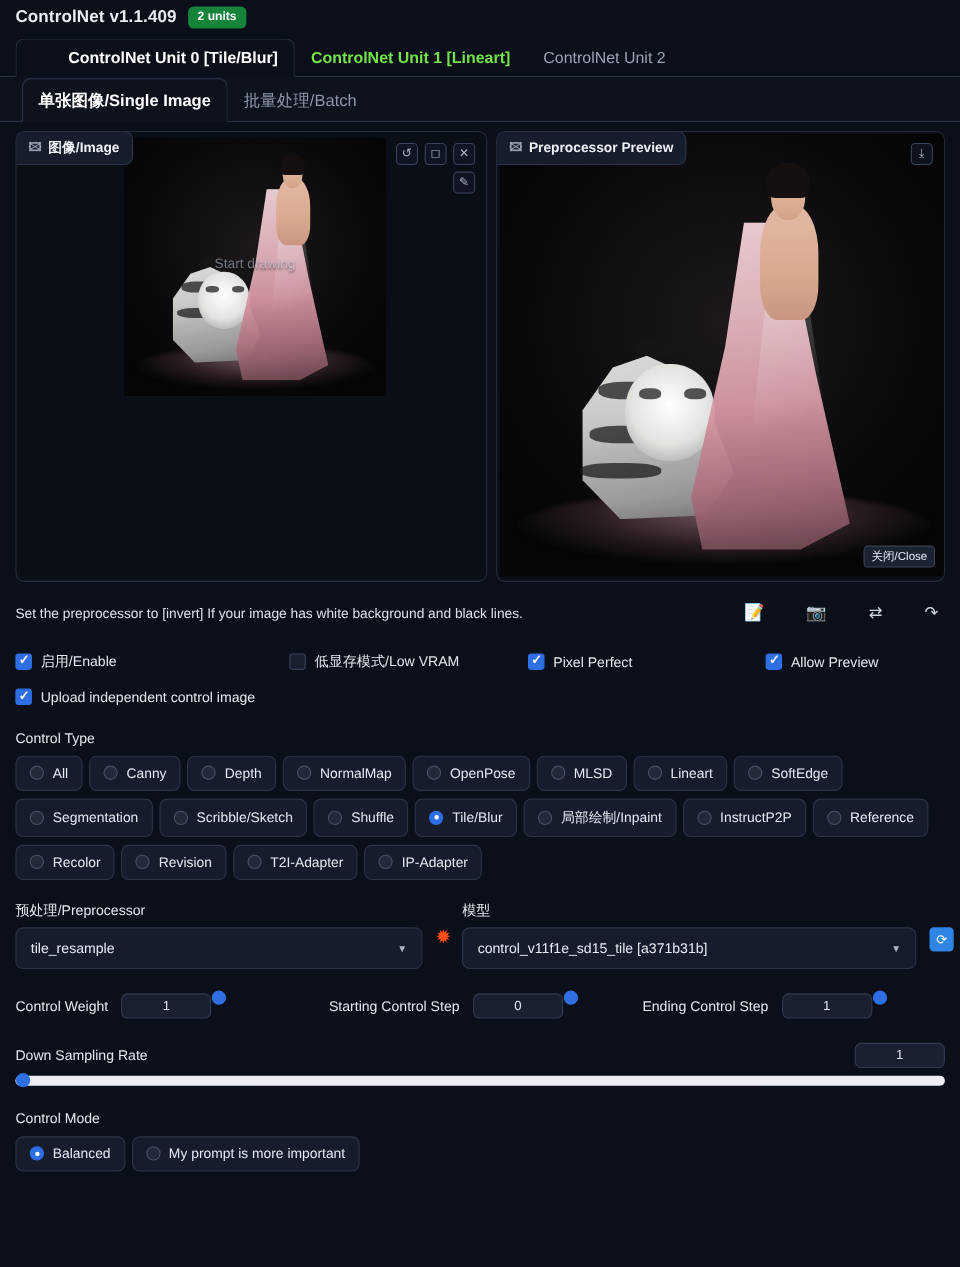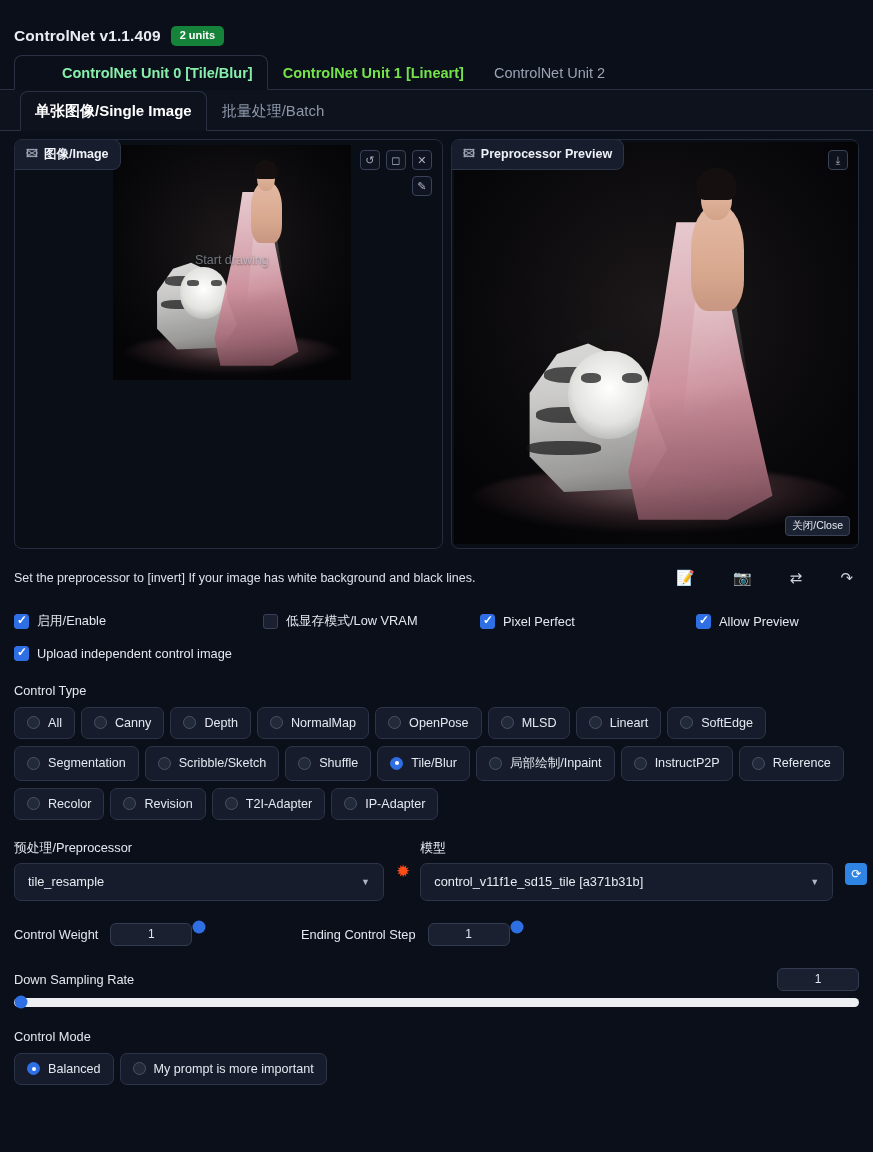--- a/index.html
+++ b/index.html
@@ -7,21 +7,21 @@
     width: 873px; height: 1152px;
     background: #0b0f19;
     font-family: "Liberation Sans", sans-serif;
     color: #c8cdd8;
     overflow: hidden;
   }
 
   
   .app-header {
     display: flex; align-items: center; gap: 10px;
-    padding: 26px 14px 6px 14px;
+    padding: 6px 14px 6px 14px;
   }
   .app-title { font-size: 15.5px; font-weight: 700; color: #e9ecf3; letter-spacing: .1px; }
   .units-badge {
     background: #16833b; color: #ffffff; font-size: 11px; font-weight: 700;
     padding: 3px 9px; border-radius: 5px; line-height: 1.25;
   }
 
   
   .unit-tabs {
     display: flex; align-items: flex-end;
@@ -31,21 +31,21 @@
   .unit-tab {
     font-size: 14.5px; font-weight: 700;
     padding: 9px 14px 8px 14px;
     color: #8e97a9; cursor: pointer;
     border: 1px solid transparent;
     border-radius: 8px 8px 0 0;
     position: relative; top: 1px;
     white-space: nowrap;
   }
   .unit-tab.active-green {
-    color: #86efac;
+    color: #ffffff;
     border-color: #2a3145;
     border-bottom-color: #0b0f19;
     background: #0b0f19;
     padding-left: 47px;
   }
   .unit-tab.inactive-green { color: #74e34a; }
   .unit-tab.plain { color: #9aa3b4; font-weight: 400; }
 
   
   .sub-tabs {
@@ -521,20 +521,30 @@
       <div class="slider-head">
         <span class="slider-name">Control Weight</span>
         <span class="num-box">1</span>
       </div>
       <div class="track">
         <div class="fill" style="width:50%;"></div>
         <div class="knob" style="left:50%;"></div>
       </div>
     </div>
 
+    <div class="slider-unit" style="width:277px;">
+      <div class="slider-head">
+        <span class="slider-name">Starting Control Step</span>
+        <span class="num-box">0</span>
+      </div>
+      <div class="track">
+        <div class="fill" style="width:0%;"></div>
+        <div class="knob" style="left:2%;"></div>
+      </div>
+    </div>
 
     <div class="slider-unit" style="width:277px;">
       <div class="slider-head">
         <span class="slider-name">Ending Control Step</span>
         <span class="num-box">1</span>
       </div>
       <div class="track">
         <div class="fill" style="width:100%;"></div>
         <div class="knob" style="left:99%;"></div>
       </div>

